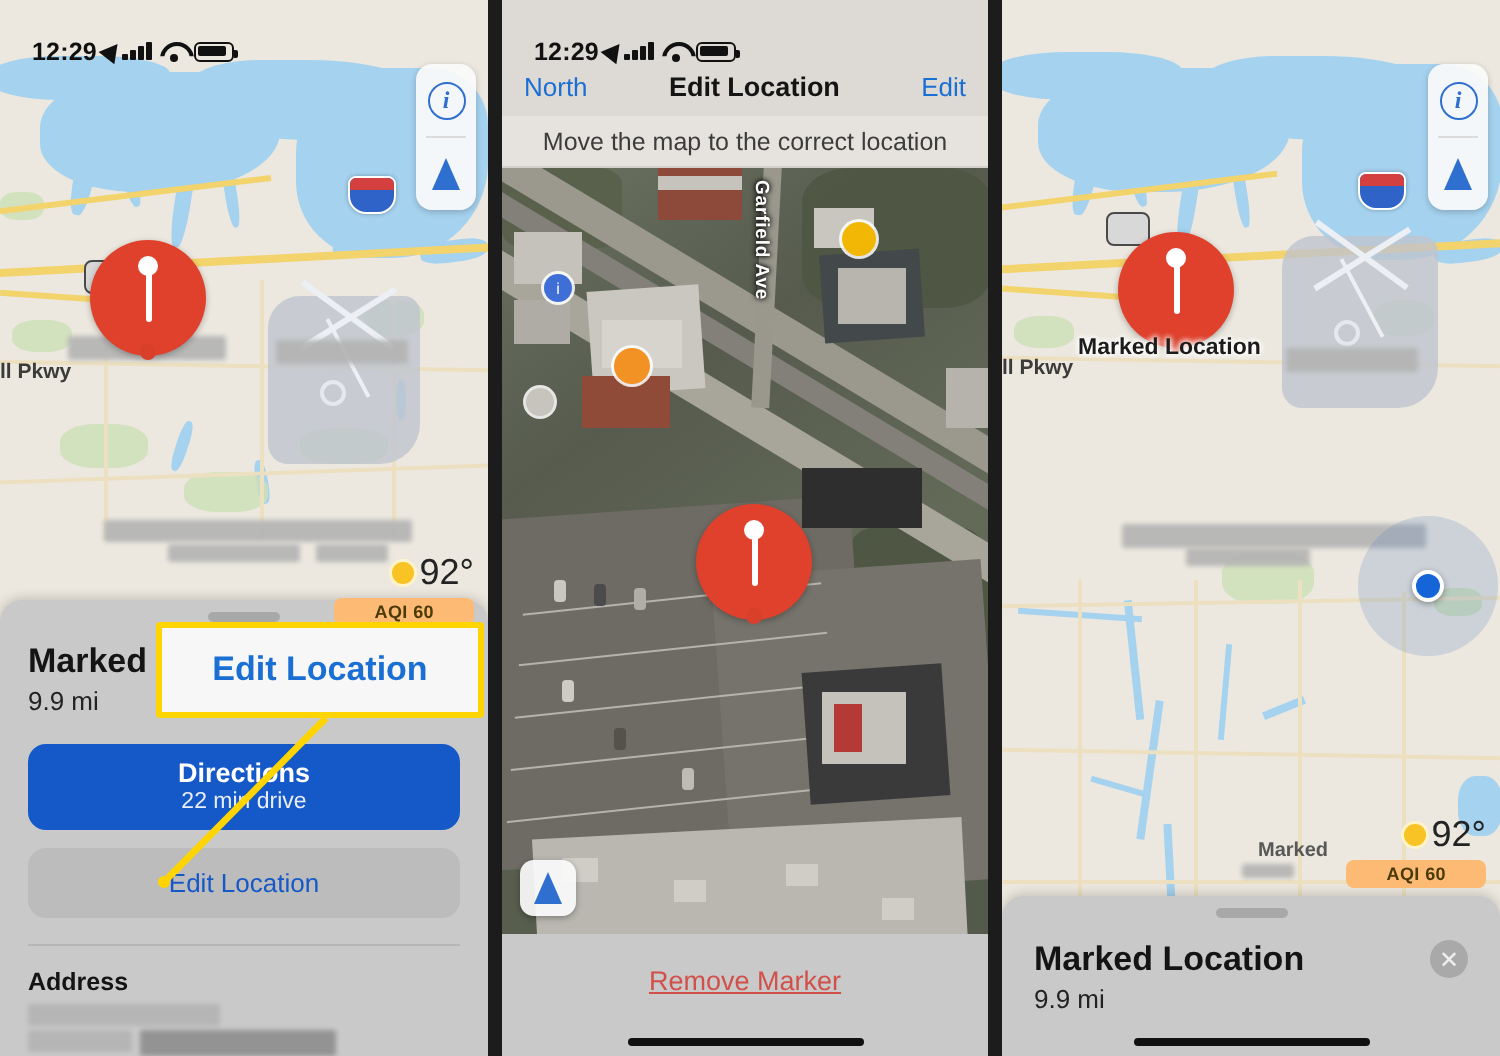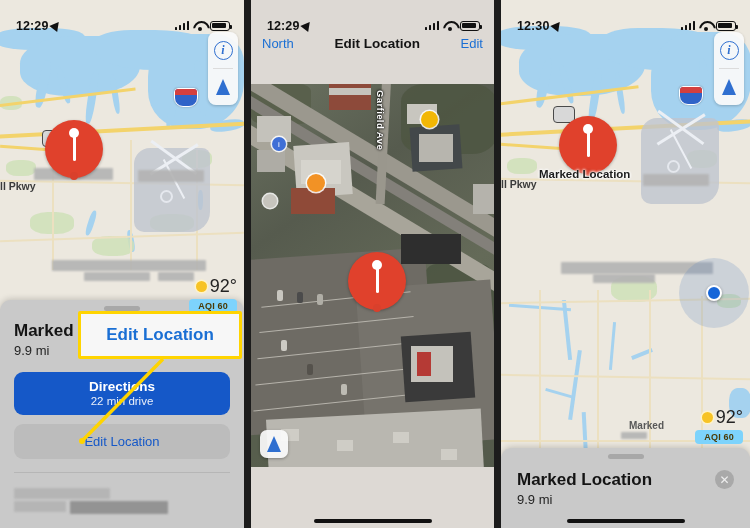--- a/index.html
+++ b/index.html
@@ -15,21 +15,21 @@
   .panel { position:absolute; top:0; height:528px; overflow:hidden; background:#e8e4dc; }
   .p1 { left:0;   width:244px; }
   .divA { position:absolute; left:244px; top:0; width:7px; height:528px; background:#1c1c1c; }
   .p2 { left:251px; width:243px; }
   .divB { position:absolute; left:494px; top:0; width:7px; height:528px; background:#1c1c1c; }
   .p3 { left:501px; width:249px; }
 
   
   .statusbar {
     position:absolute; top:0; left:0; right:0; height:30px;
-    display:flex; align-items:center; justify-content:space-between;
+    display:flex; align-items:center; 
     padding:21px 14px 0 16px;
     font-size:12.5px; font-weight:bold; color:#111; z-index:40;
     letter-spacing:0.1px;
   }
   .sb-left { display:flex; align-items:center; gap:3px; }
   .sb-right { display:flex; align-items:center; gap:4px; }
   .arrow-loc {
     width:0;height:0;display:inline-block;
     border-left:5px solid transparent;border-right:5px solid transparent;
     border-bottom:9px solid #111; transform:rotate(38deg);
@@ -95,22 +95,22 @@
   .nav-arrow {
     width:0;height:0;border-left:7px solid transparent;border-right:7px solid transparent;
     border-bottom:16px solid #2f6fd0; transform:rotate(42deg) skewX(-8px);
   }
 
   
   .weather { position:absolute; right:7px; display:flex; flex-direction:column; align-items:flex-end; gap:2px; z-index:9;}
   .weather .temp { display:flex;align-items:center;gap:3px; font-size:18px;color:#232323; }
   .sun { width:11px;height:11px;border-radius:50%;background:#f7c325; box-shadow:0 0 0 1.5px #fff3c9; }
   .aqi {
-    background:#7dd3fc;color:#4a3a05;font-size:9px;font-weight:bold;
-    padding:2px 9px;border-radius:4px;letter-spacing:.2px;
+    background:#fdba74;color:#4a3a05;font-size:9px;font-weight:bold;
+    padding:2px 20px;border-radius:4px;letter-spacing:.2px;
   }
 
   
   .sheet {
     position:absolute; left:0; right:0; bottom:0; background:#c9c9c9;
     border-top-left-radius:11px; border-top-right-radius:11px;
     box-shadow:0 -1px 6px rgba(0,0,0,.18);
   }
   .grabber { width:36px;height:5px;border-radius:3px;background:#a8a8a8;margin:6px auto 0; }
   .sheet-title { font-size:17px; font-weight:bold; color:#141414; }
@@ -296,20 +296,21 @@
         <div class="btn-directions" style="margin-top:14px">
           <div class="t1">Directions</div>
           <div class="t2">22 min drive</div>
         </div>
 
         <div class="btn-edit" style="margin-top:9px">
           <span>Edit Location</span>
         </div>
 
         <div style="border-top:1px solid #b6b6b6;margin-top:13px;padding-top:11px">
+          <div class="addr-h">Address</div>
           <div style="position:relative;height:30px;margin-top:4px">
             <div class="blurbox" style="left:0;top:0;width:96px;height:11px"></div>
             <div class="blurbox" style="left:0;top:13px;width:52px;height:11px"></div>
             <div class="blurbox" style="left:56px;top:13px;width:98px;height:13px;background:#8f8f8f"></div>
           </div>
         </div>
       </div>
     </div>
   </div>
 
@@ -387,40 +388,46 @@
         <div class="nav-arrow"></div>
       </div>
     </div>
 
     <div class="navbar2">
       <span class="navlink">North</span>
       <span class="navtitle">Edit Location</span>
       <span class="navlink">Edit</span>
     </div>
 
+    <div class="hintbar">
+      <span>Move the map to the correct location</span>
+    </div>
 
     <div class="statusbar">
       <div class="sb-left">
         <span>12:29</span>
         <span class="arrow-loc"></span>
       </div>
       <div class="sb-right">
         <span class="bars">
             <i></i>
             <i></i>
             <i></i>
             <i></i>
           </span>
         <span class="wifi"></span>
         <span class="batt">
             <i></i>
           </span>
       </div>
     </div>
 
+    <div class="remove-bar">
+      <span class="remove-txt">Remove Marker</span>
+    </div>
     <div class="homebar"></div>
   </div>
 
   <div class="divB"></div>
 
   <div class="panel p3">
 
     <div class="map-std">
       <div class="water" style="left:-5px;top:26px;width:95px;height:24px;border-radius:40%"></div>
       <div class="water" style="left:18px;top:34px;width:126px;height:62px;border-radius:46% 30% 50% 40%"></div>
@@ -502,38 +509,20 @@
 
       <div class="weather" style="top:407px">
         <div class="temp">
           <span class="sun"></span>
           <span>92°</span>
         </div>
         <div class="aqi">AQI 60</div>
       </div>
     </div>
 
-    <div class="statusbar">
-      <div class="sb-left">
-        <span>12:30</span>
-        <span class="arrow-loc"></span>
-      </div>
-      <div class="sb-right">
-        <span class="bars">
-            <i></i>
-            <i></i>
-            <i></i>
-            <i></i>
-          </span>
-        <span class="wifi"></span>
-        <span class="batt">
-            <i></i>
-          </span>
-      </div>
-    </div>
 
     <div class="sheet" style="height:80px">
       <div class="grabber"></div>
       <div style="padding:11px 16px 0;display:flex;align-items:flex-start;justify-content:space-between">
         <div>
           <div class="sheet-title">Marked Location</div>
           <div class="sheet-sub">9.9 mi</div>
         </div>
         <div class="closebtn">✕</div>
       </div>

